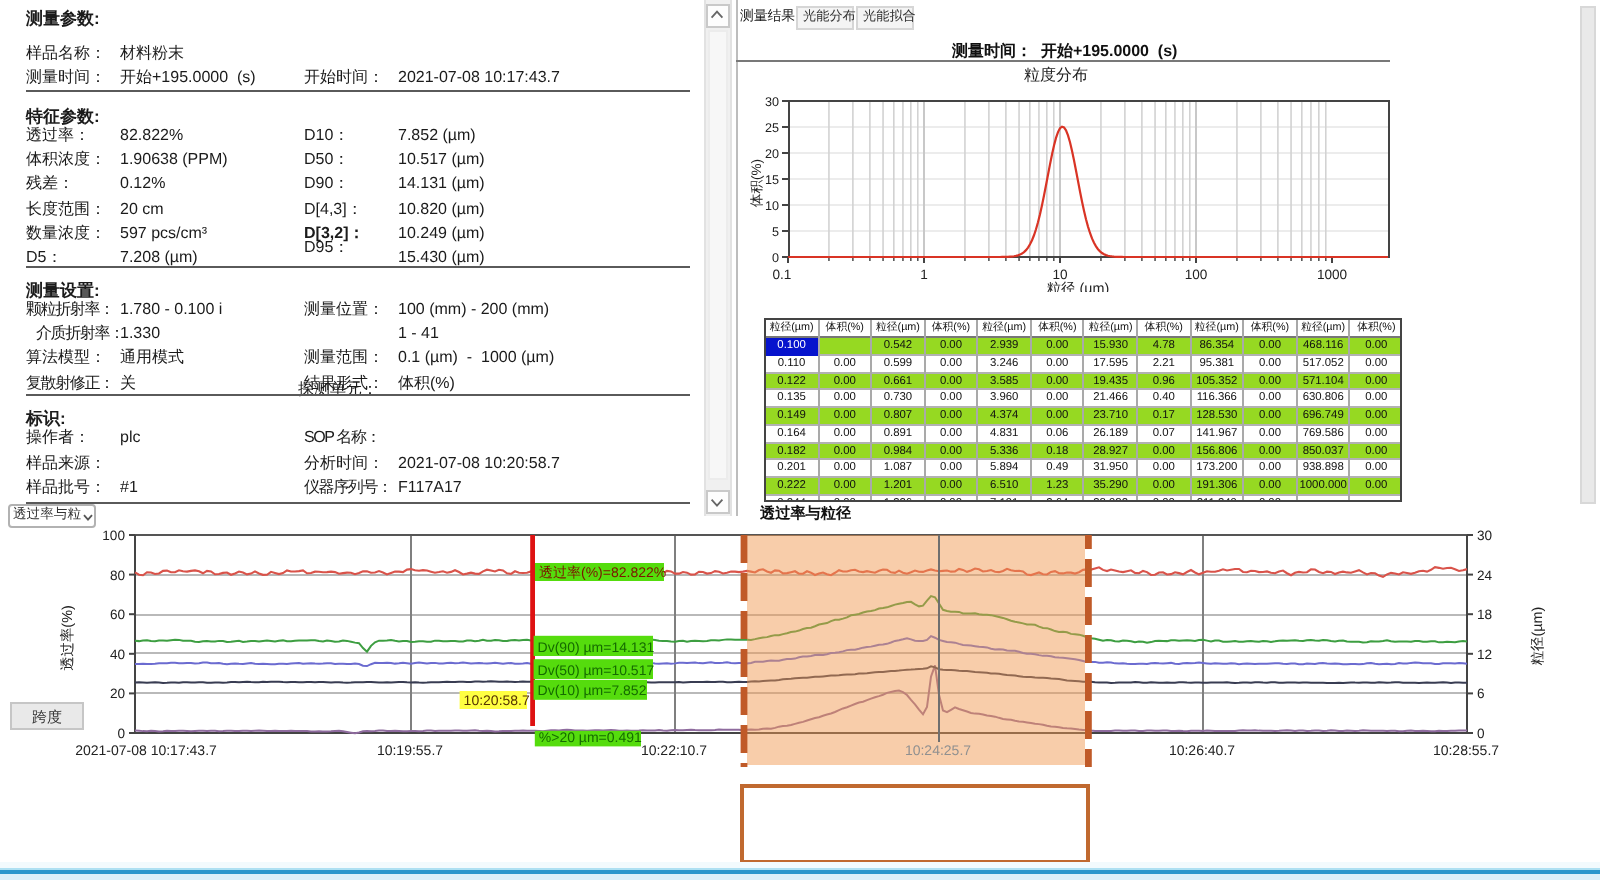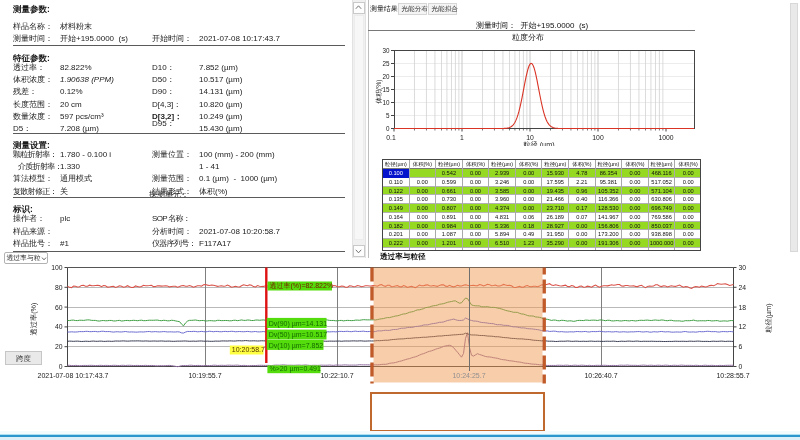--- a/index.html
+++ b/index.html
@@ -13,21 +13,21 @@
 <div style="position:absolute;left:60px;top:33.8px;font-size:8px;font-weight:400;color:#1b1b1b;line-height:10px;white-space:nowrap;">开始+195.0000&nbsp; (s)</div>
 <div style="position:absolute;left:152px;top:33.8px;font-size:8px;font-weight:400;color:#1b1b1b;line-height:10px;white-space:nowrap;text-align:center;">开始时间：</div>
 <div style="position:absolute;left:199px;top:33.8px;font-size:8px;font-weight:400;color:#1b1b1b;line-height:10px;white-space:nowrap;">2021-07-08 10:17:43.7</div>
 <div style="position:absolute;left:13px;top:45px;width:332px;height:1px;background:#5a5a5a"></div>
 <div style="position:absolute;left:13px;top:52.5px;font-size:8.5px;font-weight:700;color:#1b1b1b;line-height:10.5px;white-space:nowrap;">特征参数:</div>
 <div style="position:absolute;left:13px;top:62.5px;font-size:8px;font-weight:400;color:#1b1b1b;line-height:10px;white-space:nowrap;">透过率：</div>
 <div style="position:absolute;left:60px;top:62.5px;font-size:8px;font-weight:400;color:#1b1b1b;line-height:10px;white-space:nowrap;">82.822%</div>
 <div style="position:absolute;left:152px;top:62.5px;font-size:8px;font-weight:400;color:#1b1b1b;line-height:10px;white-space:nowrap;">D10：</div>
 <div style="position:absolute;left:199px;top:62.5px;font-size:8px;font-weight:400;color:#1b1b1b;line-height:10px;white-space:nowrap;">7.852 (µm)</div>
 <div style="position:absolute;left:13px;top:74.85px;font-size:8px;font-weight:400;color:#1b1b1b;line-height:10px;white-space:nowrap;">体积浓度：</div>
-<div style="position:absolute;left:60px;top:74.85px;font-size:8px;font-weight:400;color:#1b1b1b;line-height:10px;white-space:nowrap;font-style:italic;">1.90638 (PPM)</div>
+<div style="position:absolute;left:60px;top:74.85px;font-size:8px;font-weight:400;color:#1b1b1b;line-height:10px;white-space:nowrap;">1.90638 (PPM)</div>
 <div style="position:absolute;left:152px;top:74.85px;font-size:8px;font-weight:400;color:#1b1b1b;line-height:10px;white-space:nowrap;">D50：</div>
 <div style="position:absolute;left:199px;top:74.85px;font-size:8px;font-weight:400;color:#1b1b1b;line-height:10px;white-space:nowrap;">10.517 (µm)</div>
 <div style="position:absolute;left:13px;top:87.19999999999999px;font-size:8px;font-weight:400;color:#1b1b1b;line-height:10px;white-space:nowrap;">残差：</div>
 <div style="position:absolute;left:60px;top:87.19999999999999px;font-size:8px;font-weight:400;color:#1b1b1b;line-height:10px;white-space:nowrap;">0.12%</div>
 <div style="position:absolute;left:152px;top:87.19999999999999px;font-size:8px;font-weight:400;color:#1b1b1b;line-height:10px;white-space:nowrap;">D90：</div>
 <div style="position:absolute;left:199px;top:87.19999999999999px;font-size:8px;font-weight:400;color:#1b1b1b;line-height:10px;white-space:nowrap;">14.131 (µm)</div>
 <div style="position:absolute;left:13px;top:99.54999999999998px;font-size:8px;font-weight:400;color:#1b1b1b;line-height:10px;white-space:nowrap;">长度范围：</div>
 <div style="position:absolute;left:60px;top:99.54999999999998px;font-size:8px;font-weight:400;color:#1b1b1b;line-height:10px;white-space:nowrap;">20 cm</div>
 <div style="position:absolute;left:152px;top:99.54999999999998px;font-size:8px;font-weight:400;color:#1b1b1b;line-height:10px;white-space:nowrap;">D[4,3]：</div>
 <div style="position:absolute;left:199px;top:99.54999999999998px;font-size:8px;font-weight:400;color:#1b1b1b;line-height:10px;white-space:nowrap;">10.820 (µm)</div>
@@ -79,21 +79,21 @@
 <div style="position:absolute;left:355.2px;top:247.5px;font-size:6px;font-weight:400;color:#1b1b1b;line-height:8px;white-space:nowrap;"><svg width="7" height="7">
         <path d="M0.8 1.8 L3.5 4.8 L6.2 1.8" stroke="#666" stroke-width="0.9" fill="none"></path>
       </svg></div>
 <div style="position:absolute;left:353.5px;top:15px;width:10.5px;height:225px;background:#f7f7f7;border:1px solid #ececec;"></div>
 <div style="position:absolute;left:367.5px;top:0px;width:1px;height:258px;background:#bdbdbd"></div>
 <div style="position:absolute;left:370px;top:4.8px;font-size:6.9px;font-weight:400;color:#111;line-height:8.9px;white-space:nowrap;">测量结果</div>
 <div style="position:absolute;left:397.5px;top:3px;width:29.5px;height:11.5px;background:#f4f4f4;border:1px solid #d6d6d6;"></div>
 <div style="position:absolute;left:401.5px;top:5.1px;font-size:6.6px;font-weight:400;color:#333;line-height:8.6px;white-space:nowrap;">光能分布</div>
 <div style="position:absolute;left:427.5px;top:3px;width:29.5px;height:11.5px;background:#f4f4f4;border:1px solid #d6d6d6;"></div>
 <div style="position:absolute;left:431.5px;top:5.1px;font-size:6.6px;font-weight:400;color:#333;line-height:8.6px;white-space:nowrap;">光能拟合</div>
-<div style="position:absolute;left:476px;top:20.5px;font-size:8px;font-weight:400;color:#111;line-height:10px;white-space:nowrap;">测量时间：&nbsp; 开始+195.0000&nbsp; (s)</div>
+<div style="position:absolute;left:476px;top:20.5px;font-size:8px;font-weight:700;color:#111;line-height:10px;white-space:nowrap;">测量时间：&nbsp; 开始+195.0000&nbsp; (s)</div>
 <div style="position:absolute;left:368px;top:29.5px;width:327px;height:1px;background:#787878"></div>
 <div style="position:absolute;left:512px;top:32.5px;font-size:8px;font-weight:400;color:#222;line-height:10px;white-space:nowrap;">粒度分布</div>
 <svg style="position:absolute;left:368px;top:42px" width="345" height="104" font-family="Liberation Sans, sans-serif">
       <line x1="26" y1="73.5" x2="326" y2="73.5" stroke="#ececec" stroke-width="1"></line>
       <line x1="26" y1="60.5" x2="326" y2="60.5" stroke="#ececec" stroke-width="1"></line>
       <line x1="26" y1="47.5" x2="326" y2="47.5" stroke="#ececec" stroke-width="1"></line>
       <line x1="26" y1="34.5" x2="326" y2="34.5" stroke="#ececec" stroke-width="1"></line>
       <line x1="26" y1="21.5" x2="326" y2="21.5" stroke="#ececec" stroke-width="1"></line>
       <line x1="46.47" y1="8.5" x2="46.47" y2="86.5" stroke="#d2d2d2" stroke-width="0.8"></line>
       <line x1="46.47" y1="86.5" x2="46.47" y2="88.5" stroke="#555" stroke-width="0.8"></line>

